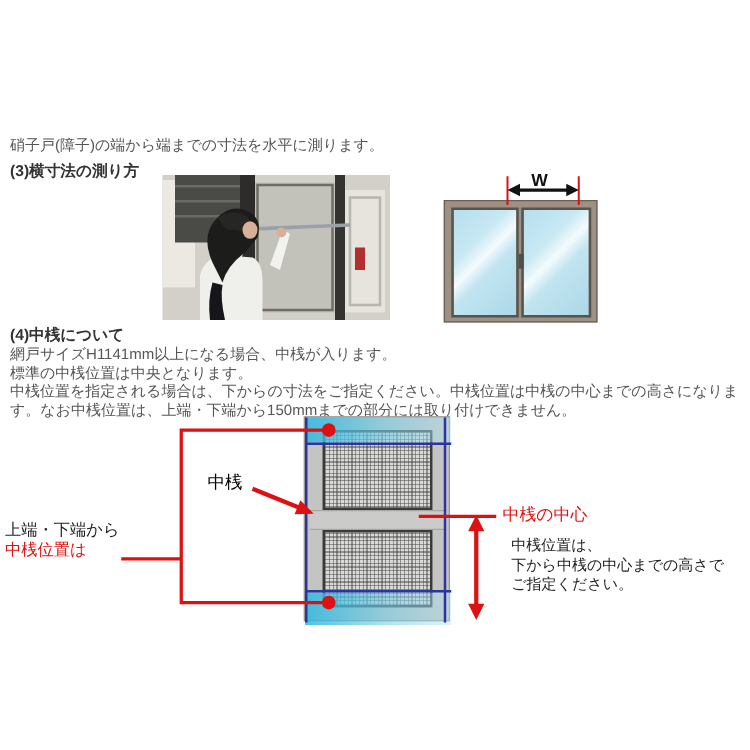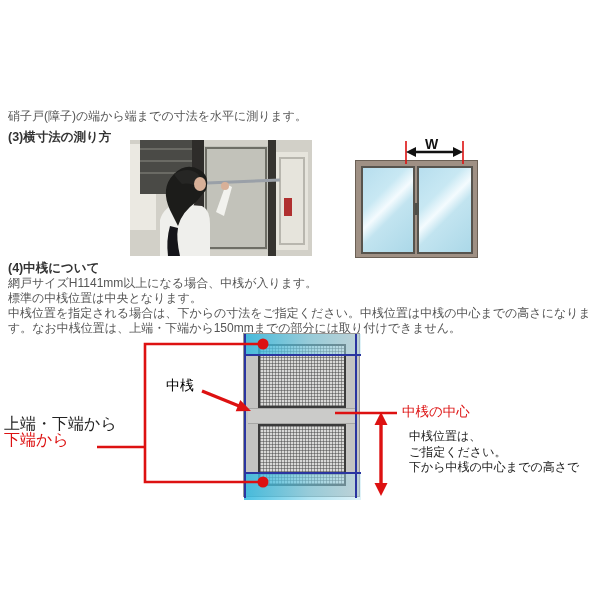--- a/index.html
+++ b/index.html
@@ -36,21 +36,21 @@
   .band{position:absolute;left:0;width:117px;}
   .band.top{top:0;height:20px;border-bottom:2px solid #2a35a0;
     background:linear-gradient(90deg,rgba(47,185,224,.85),rgba(120,208,232,.6) 55%,rgba(185,228,240,.45));}
   .band.bottom{top:138px;height:26px;border-top:2px solid #2a35a0;
     background:linear-gradient(90deg,rgba(47,185,224,.85),rgba(120,208,232,.6) 55%,rgba(185,228,240,.45));}
   .vline{position:absolute;top:0;width:2px;height:164px;background:#2a35a0;}
   .vline.left{left:0;} .vline.right{right:2px;}
   
   .overlay{left:0;top:0;width:600px;height:600px;pointer-events:none;}
   .lbl-rail{left:166px;top:377px;font-size:14px;color:#000000;}
-  .note-left{left:4px;top:416px;font-size:16px;line-height:15.5px;color:#222;}
+  .note-left{left:4px;top:416px;font-size:13px;line-height:15.5px;color:#222;}
   .lbl-center{left:402px;top:403px;font-size:13.5px;font-weight:normal;}
   .note-right{left:409px;top:429px;font-size:12px;line-height:15.5px;color:#222;}
   .s3-head{left:8px;top:93px;margin-top:36px;}
   .s3-body{left:8px;top:109px;}
   .s4-head{left:8px;top:260px;}
   .s4-l1{left:8px;top:276px;}
   .s4-l2{left:8px;top:291px;}
   .s4-para{left:8px;top:306px;width:588px;}
 </style>
 </head>
@@ -128,22 +128,22 @@
   <line x1="335" y1="413" x2="397" y2="413" stroke="#dd1111" stroke-width="2.6"></line>
   <line x1="381" y1="420" x2="381" y2="488" stroke="#dd1111" stroke-width="3.4"></line>
   <polygon points="381,412 374.5,425 387.5,425" fill="#dd1111"></polygon>
   <polygon points="381,496 374.5,483 387.5,483" fill="#dd1111"></polygon>
 </svg>
 
 <div class="abs lbl-rail">中桟</div>
 
 <div class="abs note-left">
   <div>上端・下端から</div>
-  <div class="red">下端から</div>
+  <div class="red">中桟位置は</div>
 </div>
 
 <div class="abs lbl-center red">中桟の中心</div>
 
 <div class="abs note-right">
   <div>中桟位置は、</div>
+  <div>下から中桟の中心までの高さで</div>
   <div>ご指定ください。</div>
-  <div>下から中桟の中心までの高さで</div>
 </div>
 
 </body></html>

